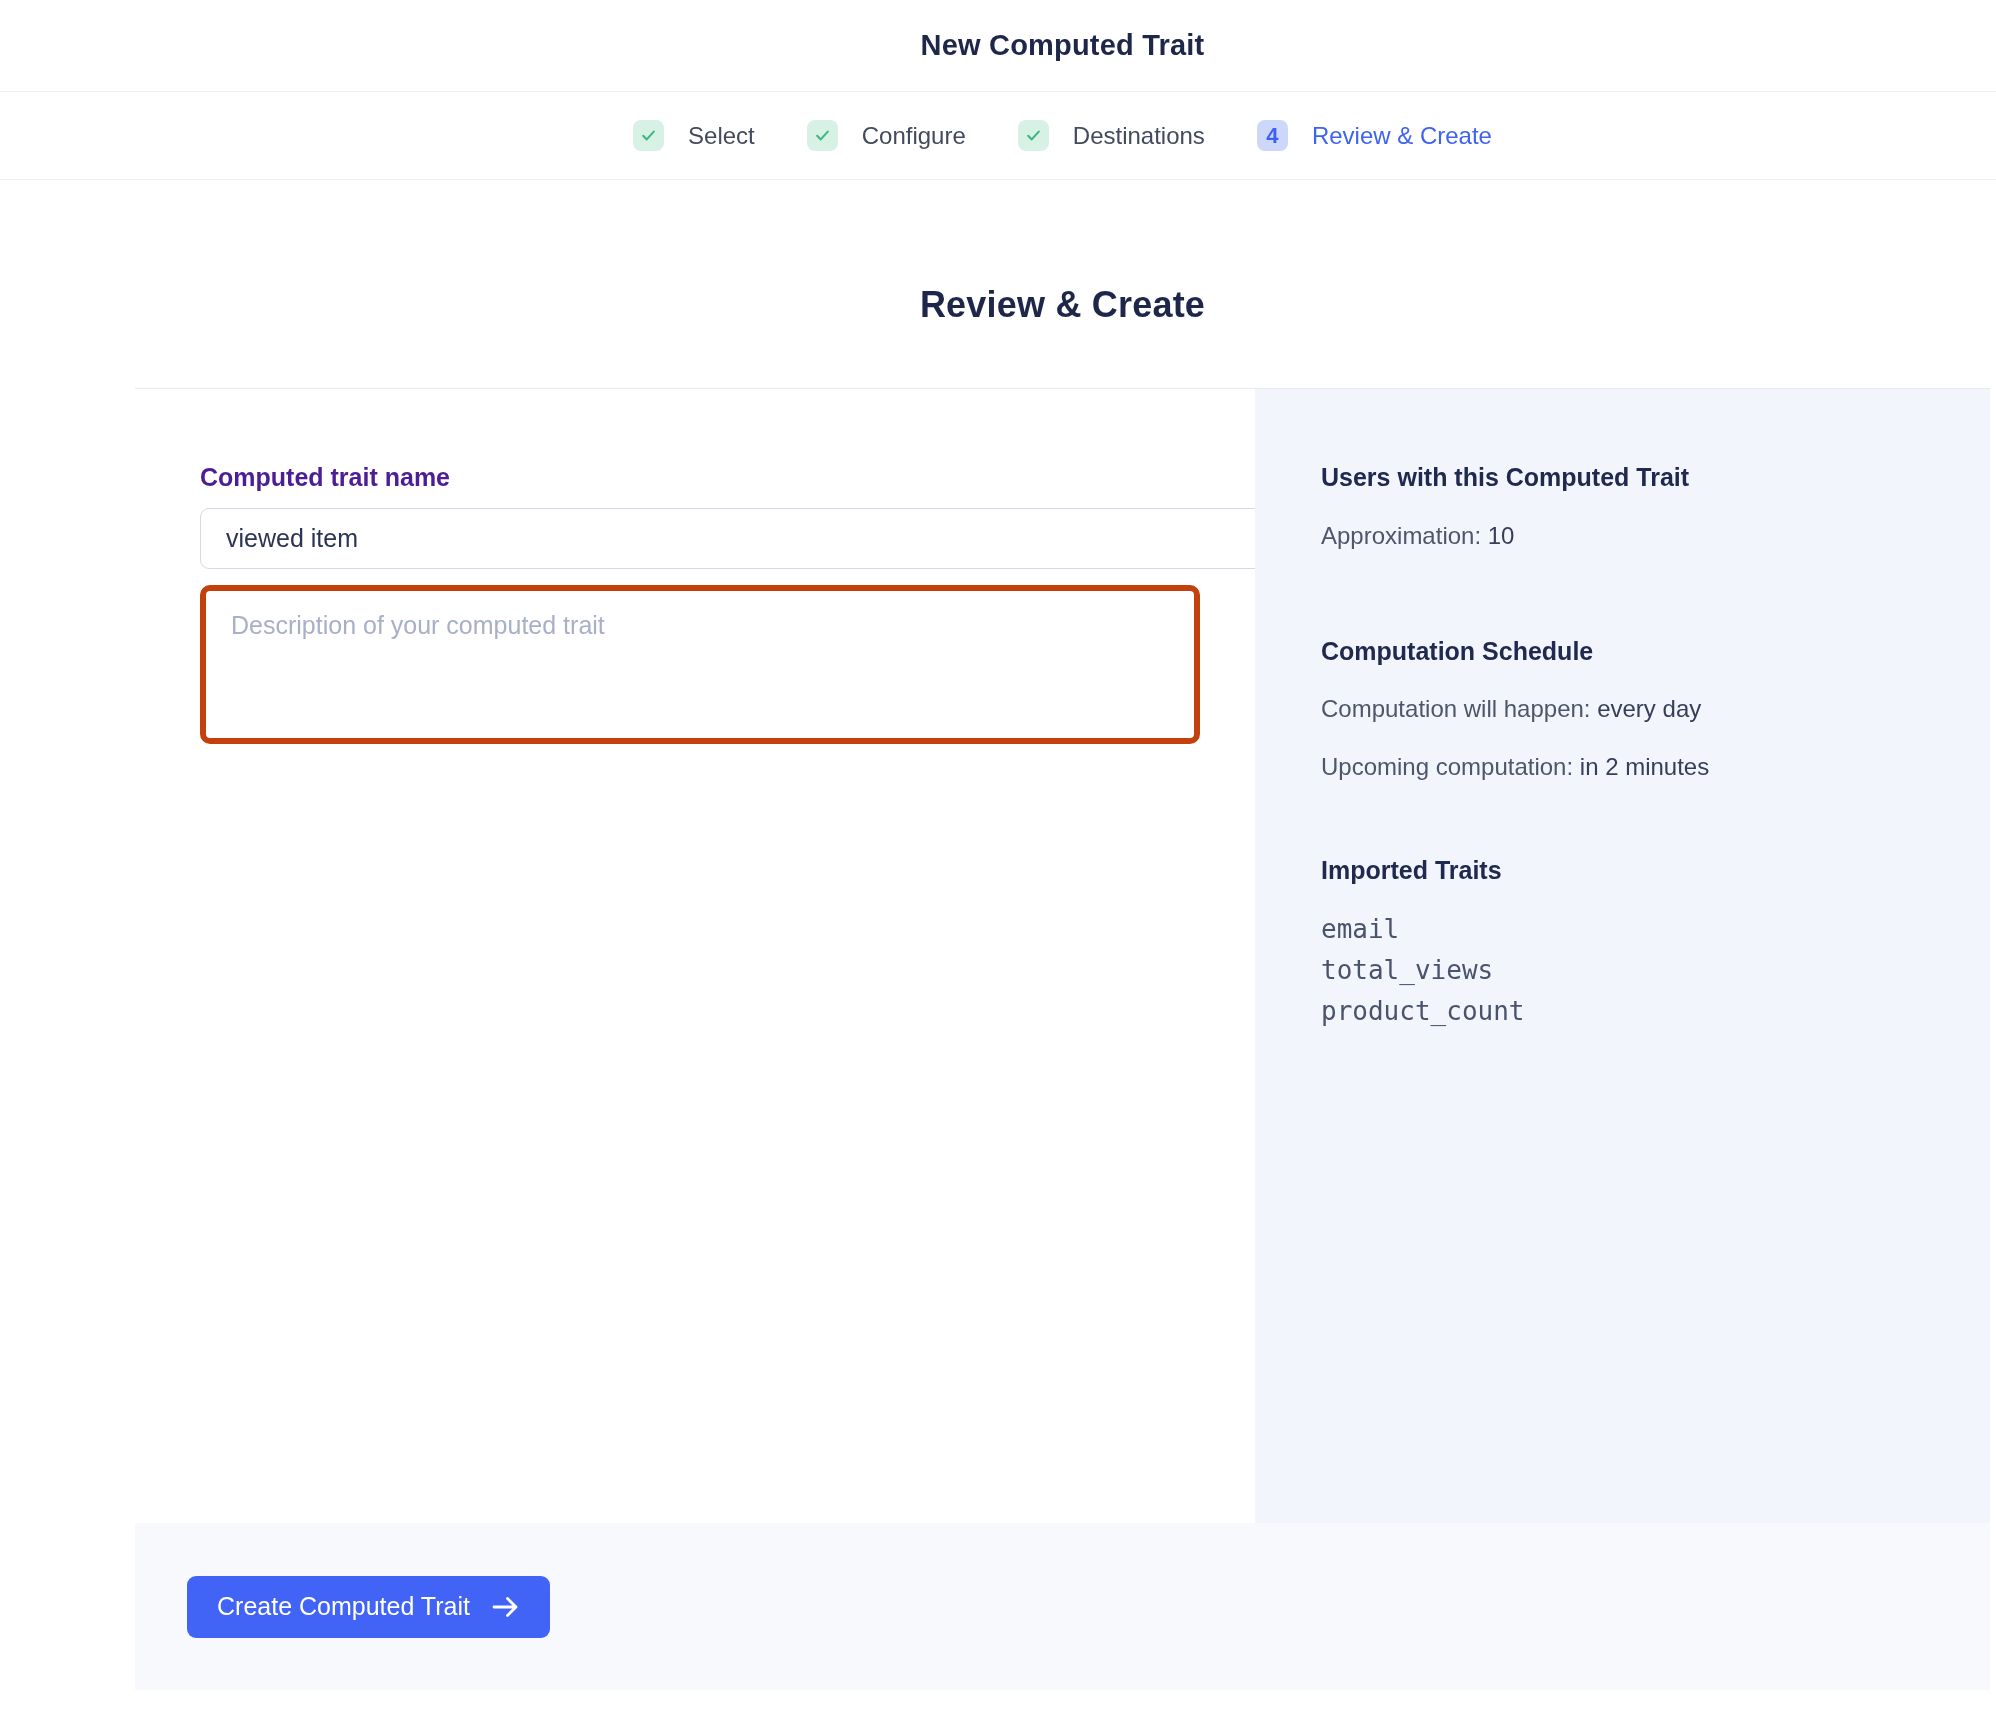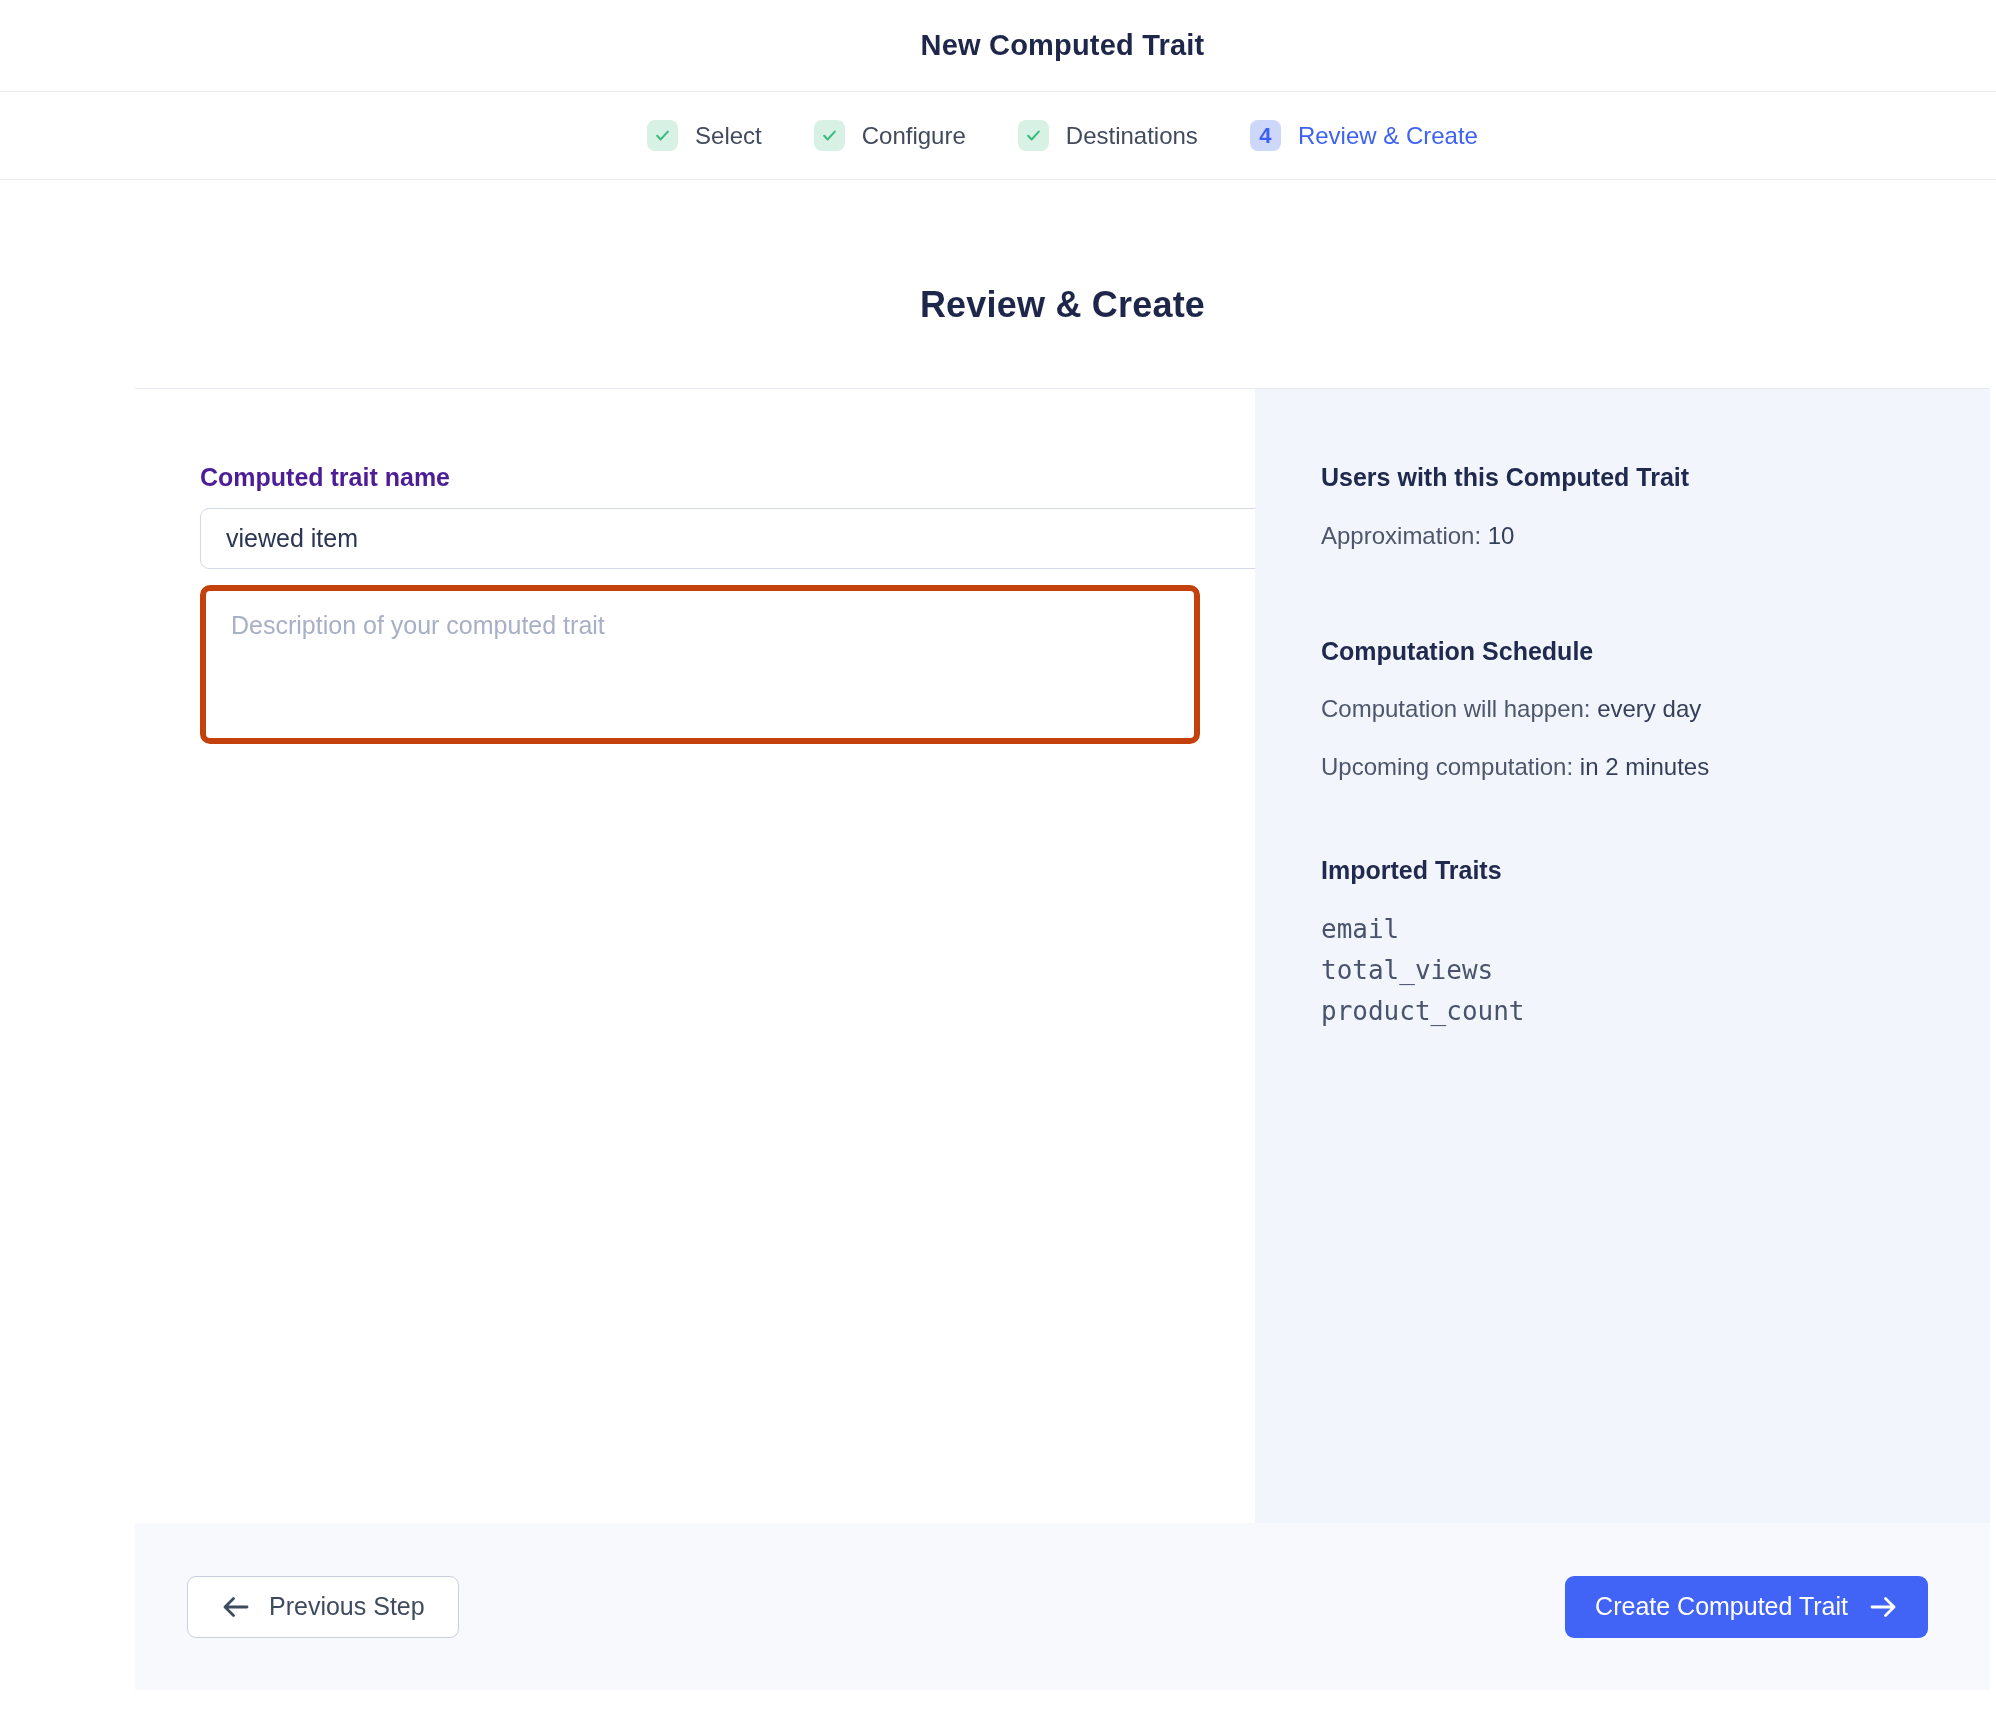--- a/index.html
+++ b/index.html
@@ -12,21 +12,21 @@
   .inner { margin-left:135px; width:1855px; }
 
   
   .topbar { height:92px; border-bottom:1px solid #ecedf4; }
   .topbar .inner { height:100%; display:flex; align-items:center; justify-content:center; }
   .app-title { font-size:29px; font-weight:700; color:#1e2749; letter-spacing:.2px; }
 
   
   .stepsbar { height:88px; border-bottom:1px solid #ecedf4; }
   .stepsbar .inner { height:100%; display:flex; align-items:center; justify-content:center; gap:52px; }
-  .step { display:flex; align-items:center; gap:17px; cursor:pointer; }
+  .step { display:flex; align-items:center; gap:24px; cursor:pointer; }
   .step-badge {
     width:31px; height:31px; border-radius:8px; flex:0 0 auto;
     display:flex; align-items:center; justify-content:center;
   }
   .badge-green { background:#d8f1e5; }
   .badge-blue  { background:#ccd7f9; color:#3d5ff5; font-size:22px; font-weight:700; }
   .step-label { font-size:24px; font-weight:500; color:#424b5e; white-space:nowrap; }
   .step-current .step-label { color:#3e63f2; }
 
   
@@ -151,28 +151,20 @@
     <div class="side-heading mt-imported">Imported Traits</div>
     <div class="trait-list">
       <div>email</div>
       <div>total_views</div>
       <div>product_count</div>
     </div>
   </div>
 </div>
 
 <div class="footer inner">
-  <div class="btn btn-prev">
-    <span class="icon">
-      <svg width="29" height="24" viewBox="0 0 29 24" fill="none">
-          <path d="M26 12H4M12.5 3.5L4 12l8.5 8.5" stroke="#3f4a5f" stroke-width="2.8" stroke-linecap="round" stroke-linejoin="round"></path>
-        </svg>
-    </span>
-    <span>Previous Step</span>
-  </div>
   <div class="btn btn-create">
     <span>Create Computed Trait</span>
     <span class="icon">
       <svg width="29" height="24" viewBox="0 0 29 24" fill="none">
           <path d="M3 12h22M16.5 3.5L25 12l-8.5 8.5" stroke="#ffffff" stroke-width="2.8" stroke-linecap="round" stroke-linejoin="round"></path>
         </svg>
     </span>
   </div>
 </div>
 

